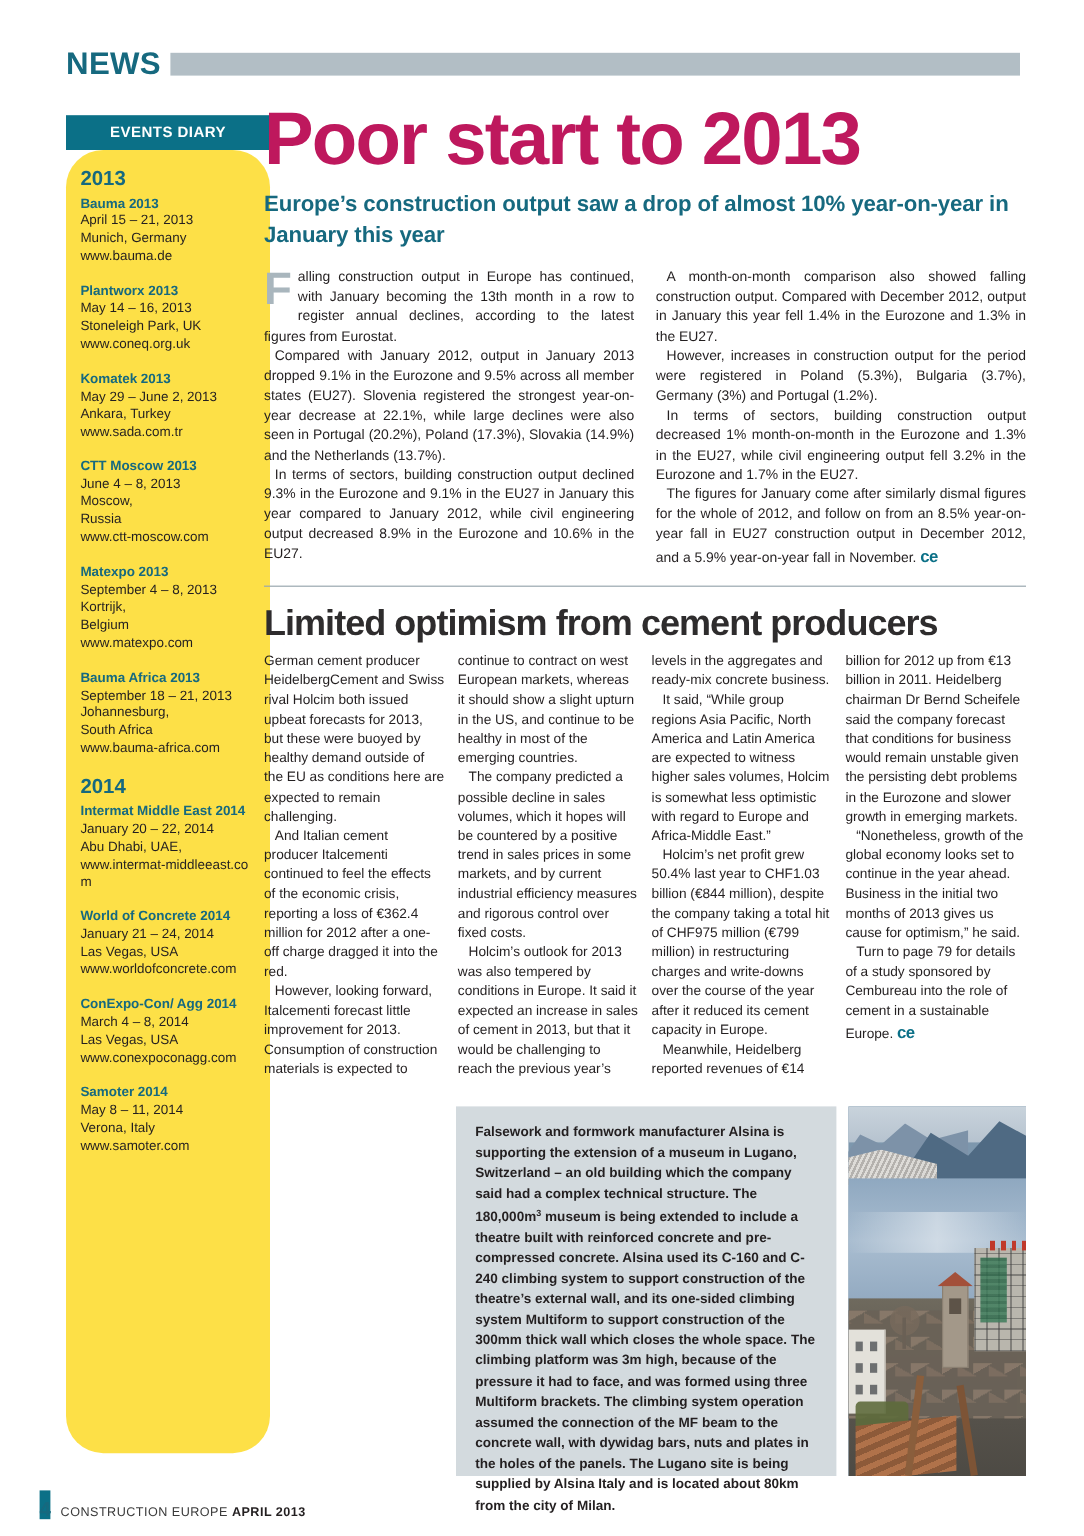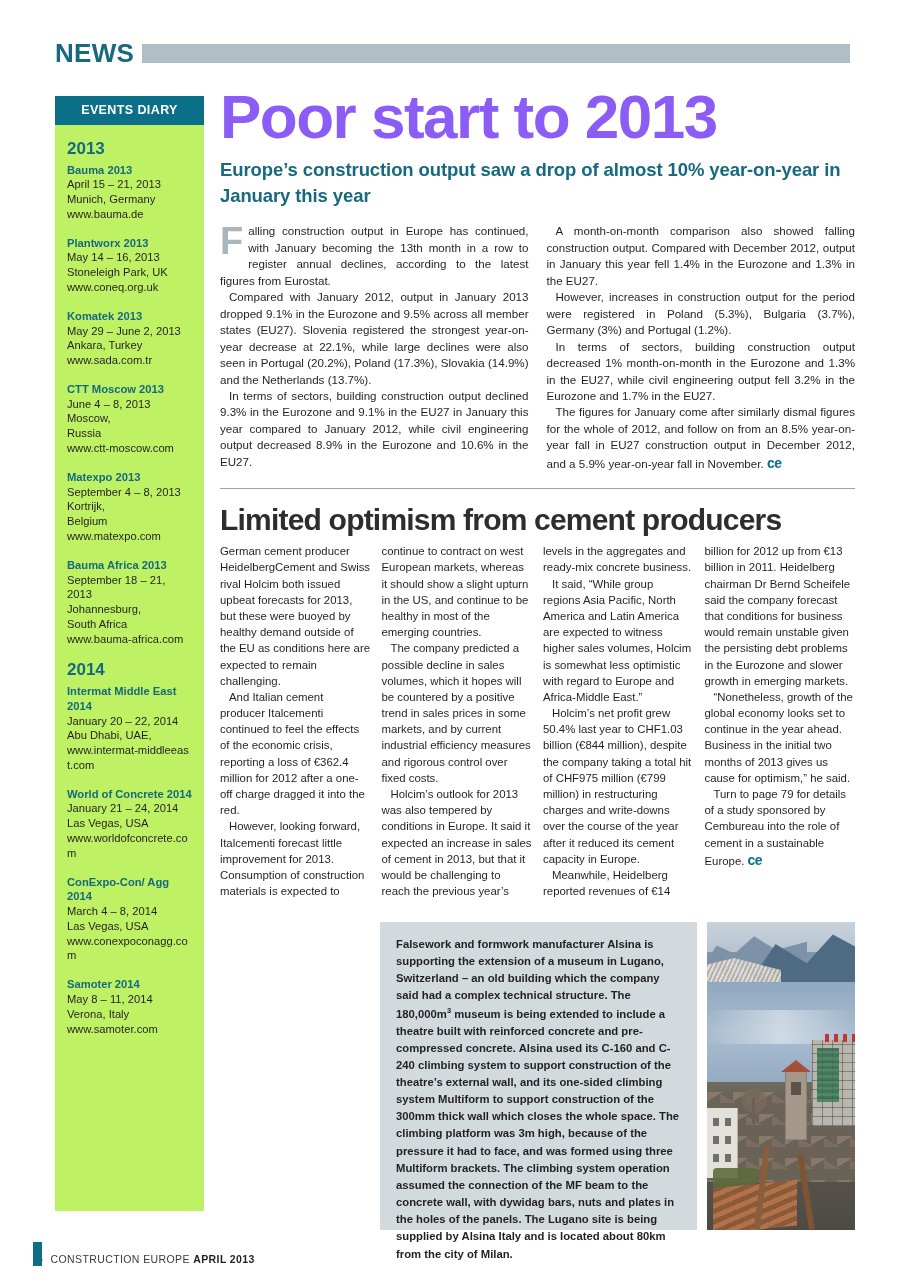--- a/index.html
+++ b/index.html
@@ -45,36 +45,37 @@
     flex: 1 1 auto;
     height: 19px;
     background: #b2bec5;
   }
 
   
   .sidebar {
     position: absolute;
     left: 55px;
     top: 96px;
-    width: 149px;
+    width: 170px;
   }
   .diary-head {
     background: #0b7087;
     color: #ffffff;
     font-size: 12.5px;
     font-weight: bold;
     letter-spacing: 0.4px;
     text-align: center;
     padding: 7px 0 8px;
   }
   .diary-body {
-    background: #bef264;
+    background: #fde047;
     padding: 10px 12px 14px 12px;
     min-height: 1086px;
     box-sizing: border-box;
+    border-radius: 31px;
   }
   .diary-year {
     font-size: 17px;
     font-weight: bold;
     color: #16697f;
     margin: 4px 0 4px 0;
     line-height: 1.15;
   }
   .diary-year.second { margin-top: 14px; }
   .event { margin-bottom: 14px; }
@@ -96,21 +97,21 @@
     position: absolute;
     left: 220px;
     top: 88px;
     width: 635px;
   }
 
   
   .headline {
     font-size: 62px;
     font-weight: bold;
-    color: #8b5cf6;
+    color: #be185d;
     line-height: 0.95;
     letter-spacing: -1.5px;
     margin: 0 0 10px 0;
   }
   .standfirst {
     font-size: 18.5px;
     font-weight: bold;
     color: #16697f;
     line-height: 1.42;
     margin: 0 0 14px 0;

